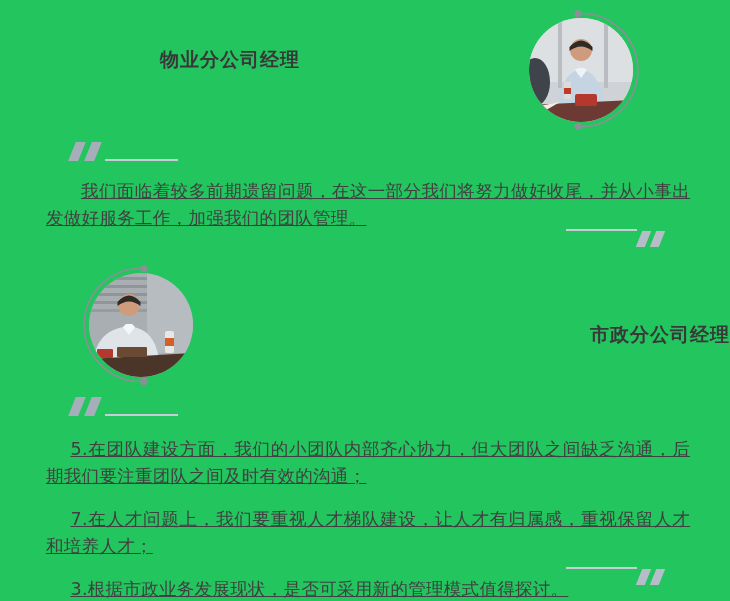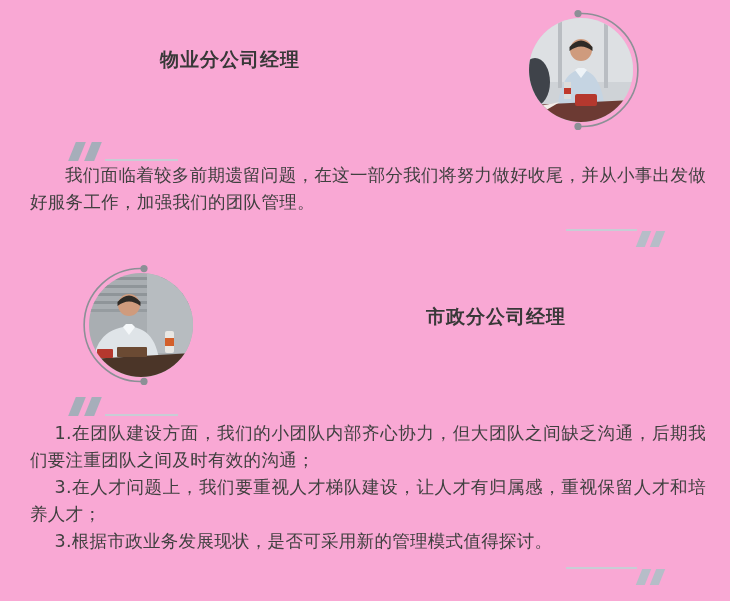--- a/index.html
+++ b/index.html
@@ -1,29 +1,29 @@
 <!DOCTYPE html>
 <html><head>
 <meta charset="utf-8">
 <style>
   html,body { margin:0; padding:0; background:#ffffff; }
   .page {
-    position:relative; width:730px; height:601px; background:#f9a8d4;
+    position:relative; width:730px; height:601px; background:#22c55e;
     overflow:hidden;
     font-family:"DejaVu Sans","Liberation Sans",sans-serif;
   }
 
   
   .title-block {
     position:absolute; text-align:center;
     color:#383838; font-weight:bold; font-size:19px; line-height:29px;
     letter-spacing:1px;
   }
   #title1 { left:0; top:45px; width:460px; }
-  #title2 { left:262px; top:302px; width:468px; }
+  #title2 { left:262px; top:320px; width:468px;text-align:right; }
 
   
   .photo { position:absolute; width:125px; height:125px; }
   #photo1 { left:520px; top:8px; }
   #photo2 { left:77px;  top:263px; }
 
   
   .quote-open, .quote-close { position:absolute; height:22px; }
   .quote-open  { left:66px;  width:190px; }
   .quote-close { left:566px; width:100px; }
@@ -47,21 +47,21 @@
   }
 
   
   .quote-text {
     position:absolute; left:30px; width:676px;
     font-size:17.5px; line-height:27px; color:#404040;
     letter-spacing:0.3px; text-align:justify;
   }
   #quote1 { top:162px; }
   #quote2 { top:420px; }
-  .quote-text p { margin:0; text-indent:2em; }
+  .quote-text p { margin:16px; text-indent:2em;text-decoration:underline; }
   #quote2 p { text-indent:1.4em; }
 </style>
 </head>
 <body>
 
 <div class="page">
 
   <section>
 
     <div class="title-block" id="title1">
@@ -151,22 +151,22 @@
       <div>市政分公司经理</div>
     </div>
 
     <div class="quote-open" id="qopen2">
       <span class="slash s1"></span>
       <span class="slash s2"></span>
       <span class="qline"></span>
     </div>
 
     <div class="quote-text" id="quote2">
-      <p>1.在团队建设方面，我们的小团队内部齐心协力，但大团队之间缺乏沟通，后期我们要注重团队之间及时有效的沟通；</p>
-      <p>3.在人才问题上，我们要重视人才梯队建设，让人才有归属感，重视保留人才和培养人才；</p>
+      <p>5.在团队建设方面，我们的小团队内部齐心协力，但大团队之间缺乏沟通，后期我们要注重团队之间及时有效的沟通；</p>
+      <p>7.在人才问题上，我们要重视人才梯队建设，让人才有归属感，重视保留人才和培养人才；</p>
       <p>3.根据市政业务发展现状，是否可采用新的管理模式值得探讨。</p>
     </div>
 
     <div class="quote-close" id="qclose2">
       <span class="qline"></span>
       <span class="slash s1"></span>
       <span class="slash s2"></span>
     </div>
   </section>
 

